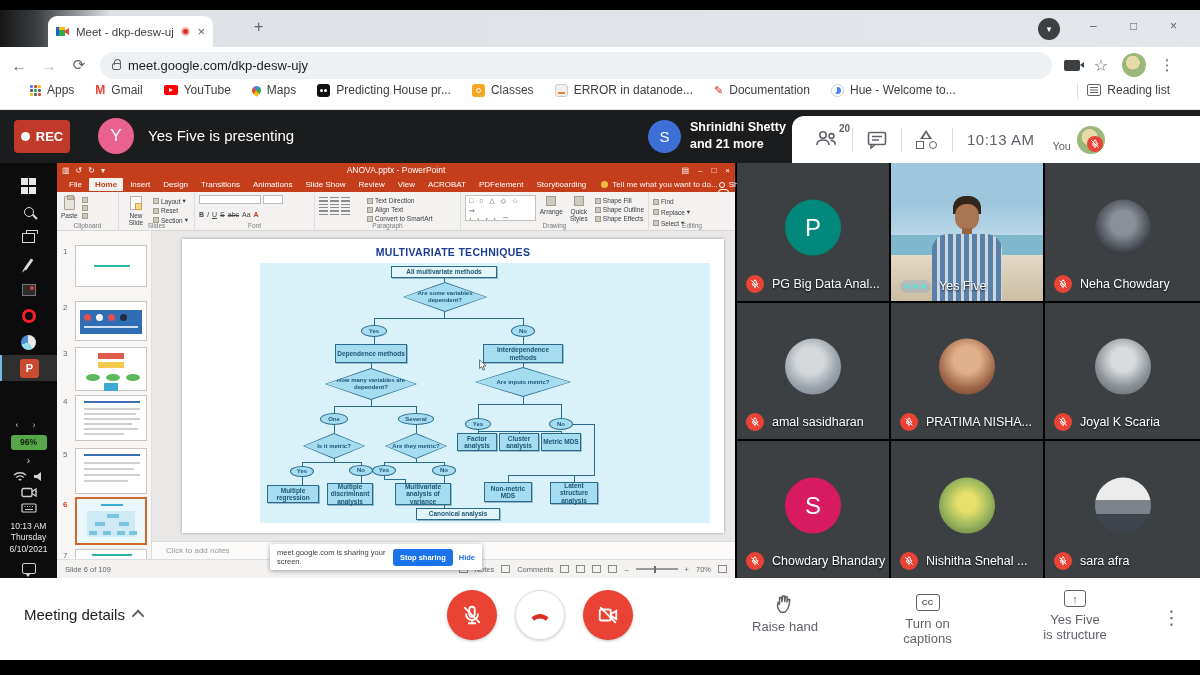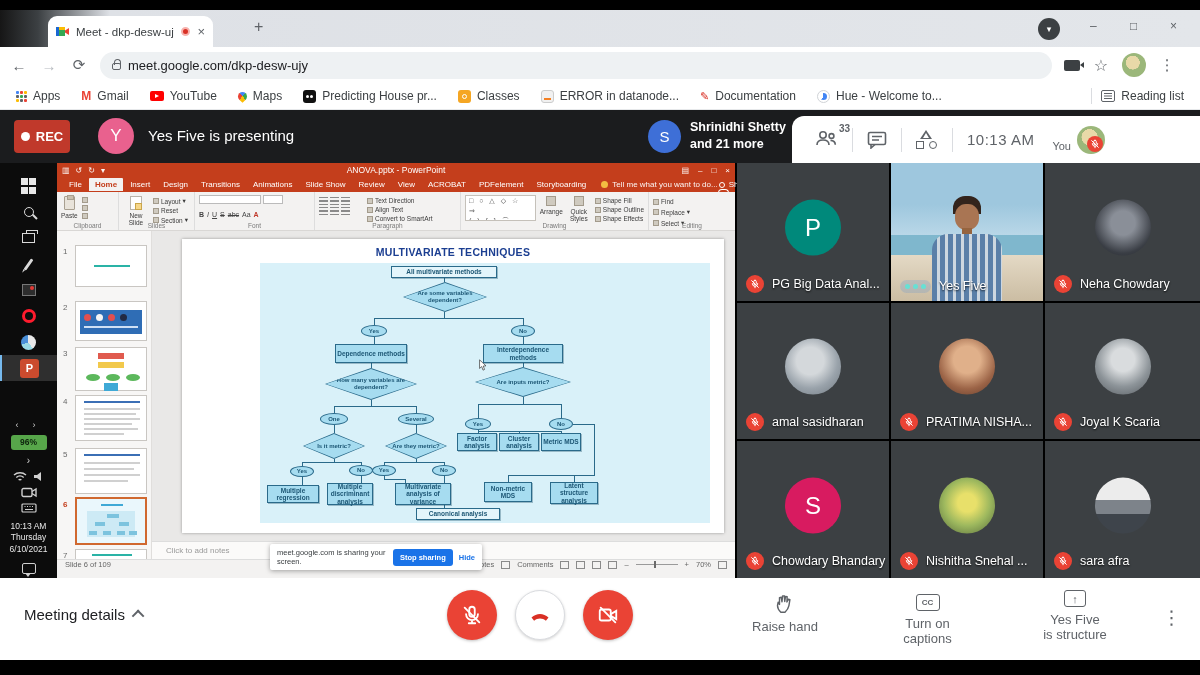--- a/index.html
+++ b/index.html
@@ -19,21 +19,21 @@
   #newtab{position:absolute;left:254px;top:8px;font-size:16px;color:#5f6368}
   #media-circle{position:absolute;left:1038px;top:8px;width:22px;height:22px;border-radius:50%;background:#3c4043;
     color:#fff;font-size:9px;display:flex;align-items:center;justify-content:center}
   .winbtn{position:absolute;top:9px;font-size:12px;color:#5f6368}
   #toolbar{position:absolute;left:0;top:37px;width:100%;height:36px;background:#fff;display:flex;align-items:center;padding:0 10px;gap:12px}
   .nav-ic{font-size:15px;color:#5f6368;width:18px;text-align:center}
   .nav-ic.dis{color:#b6babf}
   #omnibox{height:27px;flex:0 0 952px;background:#eef1f3;border-radius:14px;display:flex;align-items:center;padding:0 12px;gap:7px}
   #omnibox .url{font-size:13px;color:#202124}
   #bookmarks{position:absolute;left:0;top:73px;width:100%;height:27px;background:#fff;border-bottom:1px solid #e6e8ea;
-    display:flex;align-items:center;padding:0 16px;gap:9px;font-size:12px;color:#3c4043}
+    display:flex;align-items:flex-start;padding:0 30px;gap:9px;font-size:12px;color:#3c4043}
   .bm{display:flex;align-items:center;gap:6px;margin-right:12px;white-space:nowrap}
   .bm-ic{width:13px;height:13px;border-radius:3px;display:inline-flex;align-items:center;justify-content:center;flex:0 0 auto}
   .sep-v{width:1px;height:16px;background:#dadce0}
 
   
   .fav-grid{display:grid;grid-template-columns:repeat(3,3px);grid-template-rows:repeat(3,3px);gap:1px}
   .fav-grid i{background:#5f6368;border-radius:1px}
   .fav-grid i:nth-child(1){background:#4285f4}.fav-grid i:nth-child(2){background:#ea4335}
   .fav-grid i:nth-child(3){background:#fbbc04}.fav-grid i:nth-child(5){background:#34a853}
   .fav-grid i:nth-child(7){background:#fbbc04}.fav-grid i:nth-child(9){background:#ea4335}
@@ -166,21 +166,21 @@
   .fc-box{background:#a6dcf0;border:1px solid #2a6a8a;box-shadow:1px 1px 0 rgba(30,80,105,.35)}
   .fc-box.fc-light{background:#e3f5fb}
   .fc-oval{background:#a6dcf0;border:1px solid #2a6a8a;border-radius:50%}
   .fc-diamond{background:#2a6a8a;clip-path:polygon(50% 0,100% 50%,50% 100%,0 50%)}
   .fc-dfill{position:absolute;inset:1px;background:#a6dcf0;clip-path:polygon(50% 0,100% 50%,50% 100%,0 50%)}
   .fc-label{position:relative;font-size:6px;font-weight:bold;color:#1c5674;text-align:center;line-height:1.1;padding:0 1px}
   .fc-box .fc-label{font-size:6.5px}
   #fc-cursor{position:absolute;left:218px;top:96px;width:10px;height:12px}
   
   #notes-strip{position:absolute;left:95px;top:378px;width:583px;height:18px;background:#fbfaf9;border-top:1px solid #ddd;color:#9a9a9a;font-size:8px;display:flex;align-items:center;padding-left:14px}
-  #statusbar{position:absolute;left:0;top:396px;width:100%;height:19px;background:#f3f2f1;border-top:1px solid #ddd;display:flex;align-items:flex-start;font-size:7.5px;color:#666;padding:0 8px;gap:6px}
+  #statusbar{position:absolute;left:0;top:396px;width:100%;height:19px;background:#f3f2f1;border-top:1px solid #ddd;display:flex;align-items:center;font-size:7.5px;color:#666;padding:0 8px;gap:6px}
   #statusbar .right{margin-left:auto;display:flex;align-items:center;gap:7px}
   .view-glyph{width:9px;height:8px;border:1px solid #8a8a8a}
   .zoom-track{width:42px;height:1.5px;background:#9a9a9a;position:relative}
   .zoom-thumb{position:absolute;left:18px;top:-2.5px;width:2.5px;height:7px;background:#6a6a6a}
   #toast{position:absolute;left:213px;top:381px;width:212px;height:26px;background:#fff;border-radius:2px;box-shadow:0 1px 5px rgba(0,0,0,.35);
     display:flex;align-items:center;gap:6px;padding:0 7px;font-size:7.5px;color:#3c4043;z-index:5}
   #toast .stop{background:#1a73e8;color:#fff;padding:4px 7px;border-radius:3px;font-weight:bold;white-space:nowrap}
   #toast .hide{color:#1a73e8;font-weight:bold}
 
   
@@ -336,21 +336,21 @@
         <div>and 21 more</div>
       </div>
       <div id="header-panel">
         <div class="ppl-wrap">
           <svg width="24" height="18" viewBox="0 0 24 18" fill="none" stroke="#5f6368" stroke-width="1.6">
             <circle cx="9" cy="6" r="3.2"></circle>
               <path d="M3 16c0-3.3 2.7-5 6-5s6 1.7 6 5"></path>
             <circle cx="17.5" cy="7" r="2.4"></circle>
               <path d="M16.5 11.4c2.8.2 4.8 1.7 4.8 4.4"></path>
           </svg>
-          <span class="ppl-count">33</span>
+          <span class="ppl-count">20</span>
         </div>
         <div class="hp-sep"></div>
         <svg width="20" height="18" viewBox="0 0 20 18" fill="none" stroke="#5f6368" stroke-width="1.6">
           <rect x="1.5" y="1.5" width="17" height="12" rx="1.5"></rect>
           <path d="M5 5.5h10M5 9h7M4 13.5 4 17l4-3.5"></path>
         </svg>
         <div class="hp-sep"></div>
         <span class="shapes-ic">
           <span class="tri-o"></span>
             <span class="tri-i"></span>

